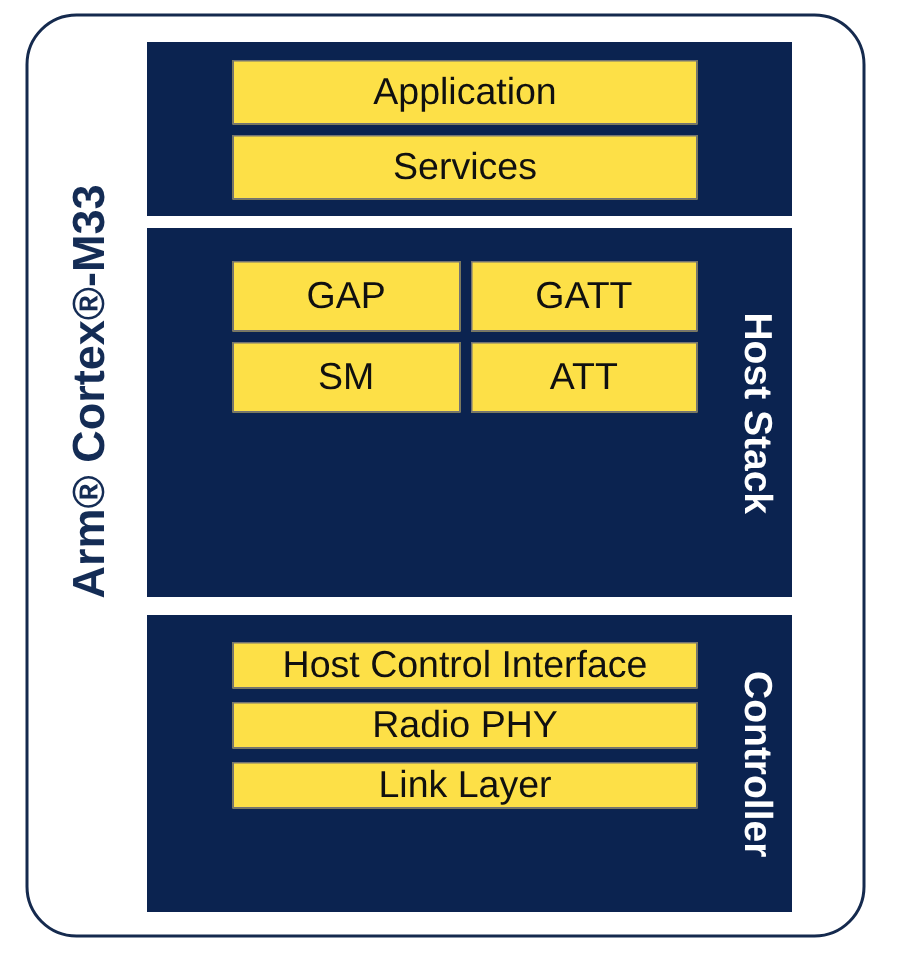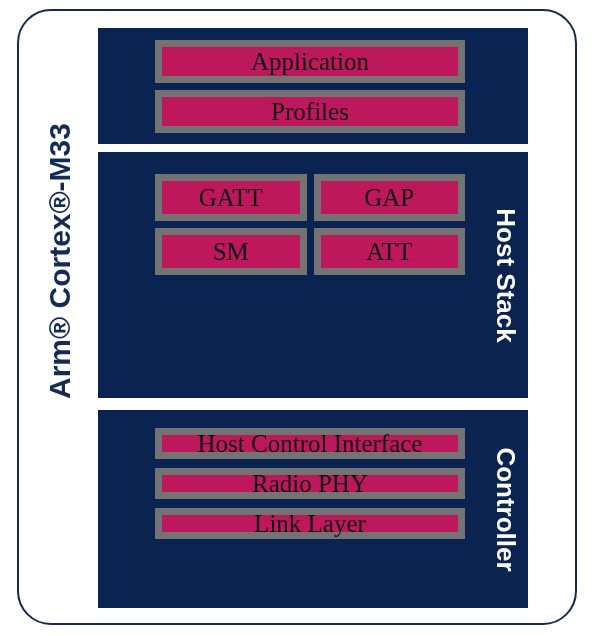--- a/index.html
+++ b/index.html
@@ -97,32 +97,31 @@
     box-sizing: border-box;
   }
 
   .row {
     display: flex;
     flex-direction: row;
     width: 100%;
   }
 
   .block {
-    background: #be185d;
+    background: #fde047;
     color: #101010;
     display: flex;
     align-items: center;
     justify-content: center;
     font-size: 25px;
     font-weight: normal;
     line-height: 1;
     box-sizing: border-box;
-    border: 7px solid #737373;
+    border: 1px solid #737373;
     white-space: nowrap;
-    font-family: Liberation Serif, serif;
   }
 
   
   .app .blocks { padding-top: 12px; padding-bottom: 12px; gap: 7px; }
   .app .block  { height: 43px; }
   .app .row    { gap: 7px; }
   .app .row .block { flex: 1 1 0; }
 
   
   .host .blocks { padding-top: 22px; padding-bottom: 20px; gap: 7px; }
@@ -147,36 +146,36 @@
   <div class="cpu-label">Arm® Cortex®-M33</div>
 
   <div class="panel app">
     <div class="blocks">
 
       <div class="row">
         <div class="block full">Application</div>
       </div>
 
       <div class="row">
-        <div class="block">Profiles</div>
+        <div class="block">Services</div>
       </div>
 
     </div>
   </div>
 
   <div class="panel host">
     <div class="panel-label">
       <span>Host Stack</span>
     </div>
     <div class="blocks">
 
 
       <div class="row">
+        <div class="block">GAP</div>
         <div class="block">GATT</div>
-        <div class="block">GAP</div>
       </div>
 
       <div class="row">
         <div class="block">SM</div>
         <div class="block">ATT</div>
       </div>
 
 
     </div>
   </div>

